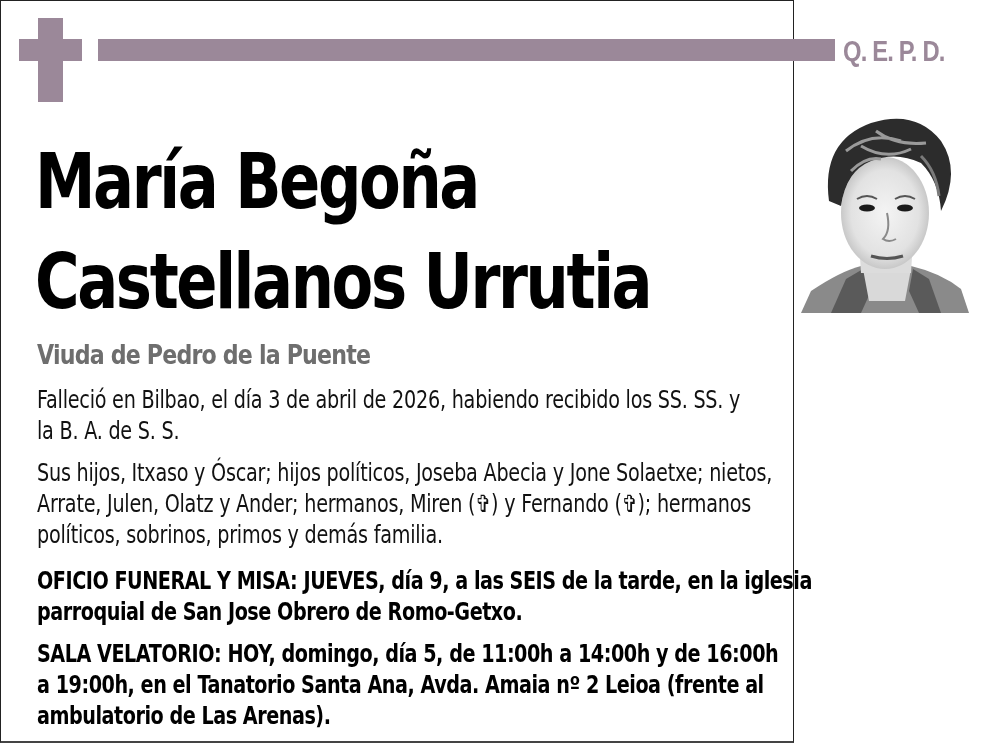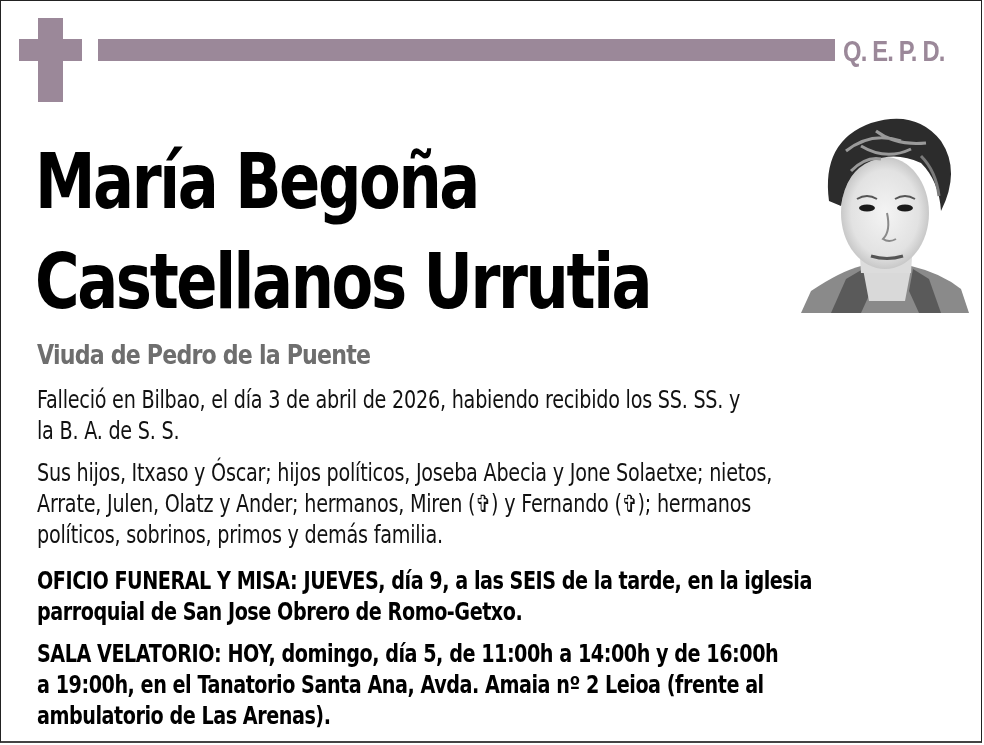--- a/index.html
+++ b/index.html
@@ -1,19 +1,19 @@
 <!DOCTYPE html>
 <html><head>
 <meta charset="utf-8">
 <style>
   html, body { margin: 0; padding: 0; background: #ffffff; }
   body { width: 984px; height: 745px; overflow: hidden; }
   .frame {
     position: absolute; left: 0; top: 0;
-    width: 982px; height: 743px;
+    width: 794px; height: 743px;
     border: 1px solid #222;
     border-bottom: 2px solid #444;
     background: #fff;
     box-sizing: border-box;
   }
   .cross-v { position: absolute; left: 37px; top: 17px; width: 25px; height: 84px; background: #9b8899; }
   .cross-h { position: absolute; left: 18px; top: 38px; width: 63px; height: 22px; background: #9b8899; }
   .bar { position: absolute; left: 97px; top: 38px; width: 737px; height: 22px; background: #9b8899; }
   .qepd {
     position: absolute; left: 842px; top: 30px;

